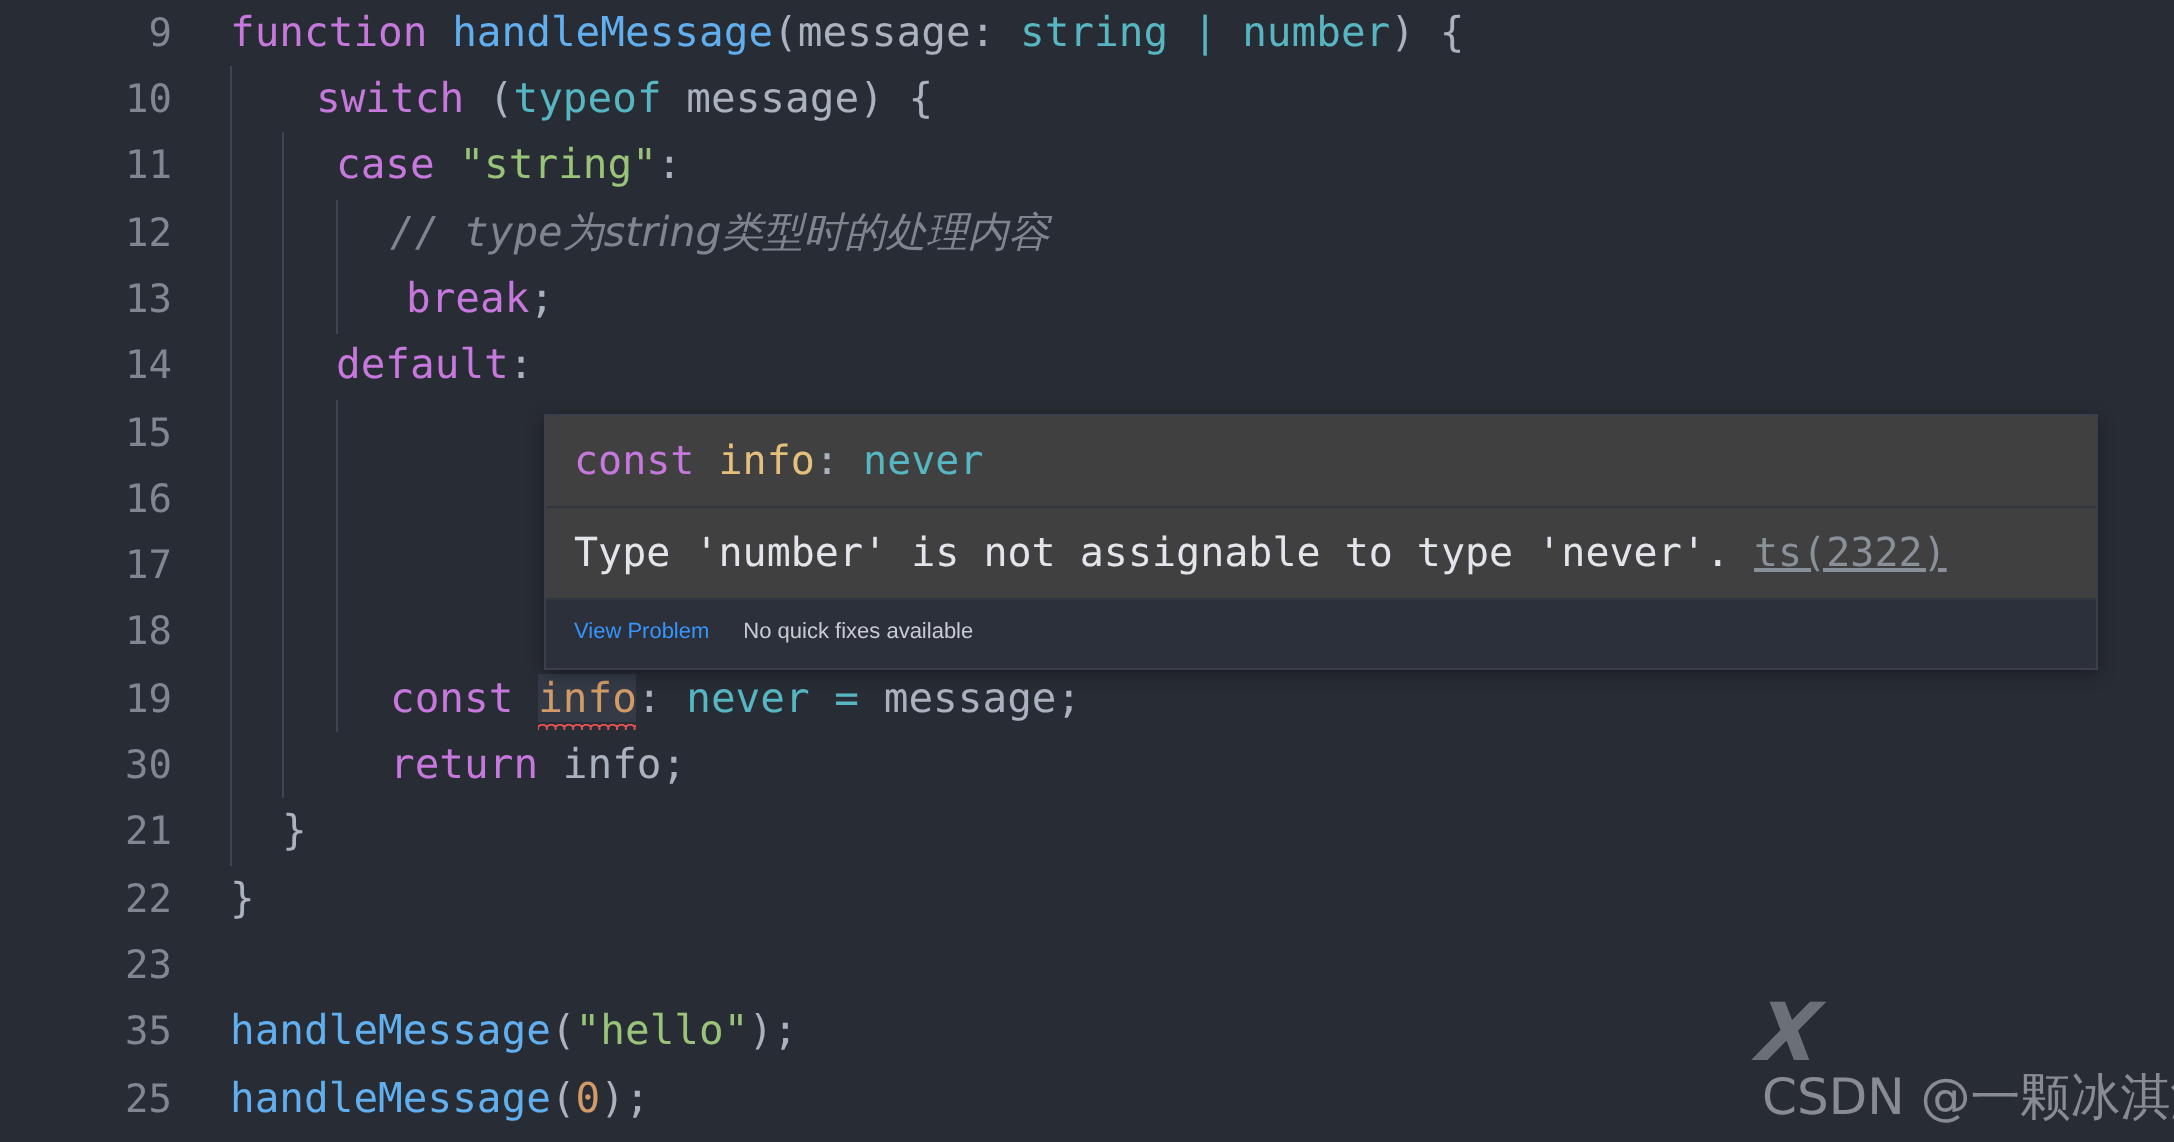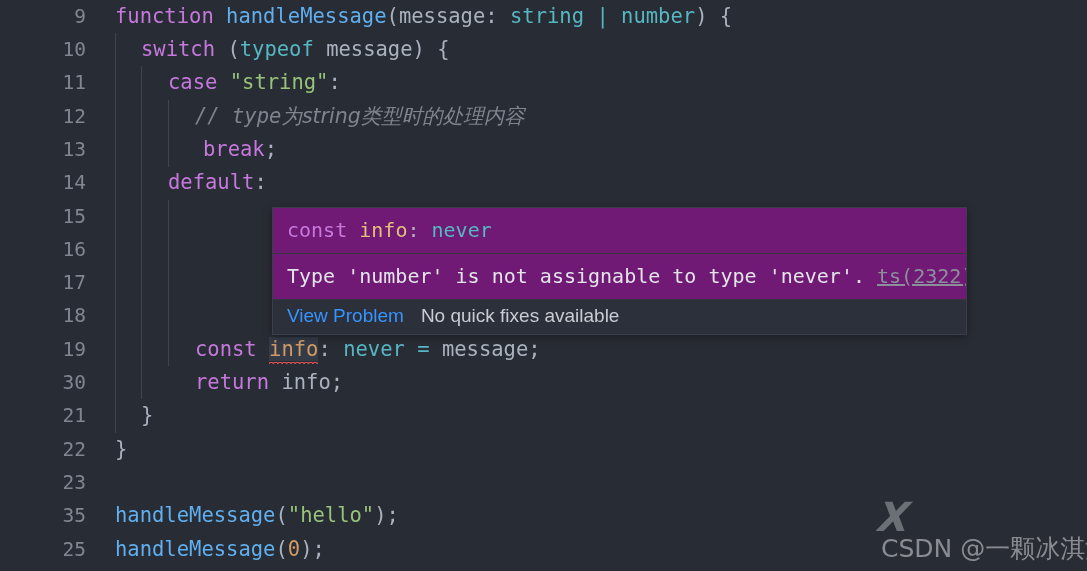--- a/index.html
+++ b/index.html
@@ -94,22 +94,22 @@
       radial-gradient(circle at 2.2px 3.6px, rgba(0,0,0,0) 1.8px, #e05252 1.9px, #e05252 2.7px, rgba(0,0,0,0) 2.8px);
     background-size: 4.4px 4px;
     background-repeat: repeat-x;
   }
 
   
   #hover {
     position: absolute;
     left: 272px;
     top: 207px;
-    width: 695px;
-    background: #701a75;
+    width: 777px;
+    background: #404040;
     border: 1px solid #3a3f4b;
     box-sizing: border-box;
     box-shadow: 0 2px 8px rgba(0,0,0,0.35);
     overflow: hidden;
   }
   .hv-sec {
     padding: 8px 14px 9px 14px;
     font-family: "DejaVu Sans Mono", "Liberation Mono", monospace;
     font-size: 20px;
     line-height: 28px;
@@ -117,21 +117,21 @@
     color: #abb2bf;
   }
   .hv-sec + .hv-sec { border-top: 1px solid #31363f; }
   .hv-msg { color: #e3e5ea; }
   .hv-code { color: #8a9099; text-decoration: underline; }
   .hv-bar {
     border-top: 1px solid #31363f;
     background: #2b303a;
     padding: 5px 14px 7px 14px;
     font-family: "Liberation Sans", "DejaVu Sans", sans-serif;
-    font-size: 19px;
+    font-size: 11px;
     line-height: 22px;
     color: #c9ccd2;
     display: flex;
     align-items: flex-start;
     gap: 17px;
   }
   .hv-link {
     color: #3794ff;
     cursor: pointer;
     text-decoration: none;
@@ -213,21 +213,21 @@
   <div class="guide" style="left:141px; top:66px;  height:333px;"></div>
   <div class="guide" style="left:168px; top:100px; height:67px;"></div>
   <div class="guide" style="left:168px; top:200px; height:166px;"></div>
 
   <div class="code">
 
     
     <div class="row" style="top:0px"><span class="kw">function</span><span class="punc"> </span><span class="fn">handleMessage</span><span class="punc">(</span><span class="param">message</span><span class="punc">: </span><span class="type">string</span><span class="type"> | </span><span class="type">number</span><span class="punc">) </span><span class="punc">{</span></div>
 
     
-    <div class="row" style="top:33px; padding-left:26px"><span class="kw">switch</span><span class="punc"> (</span><span class="type">typeof</span><span class="param"> message</span><span class="punc">) </span><span class="punc">{</span></div>
+    <div class="row" style="top:33px; padding-left:43px"><span class="kw">switch</span><span class="punc"> (</span><span class="type">typeof</span><span class="param"> message</span><span class="punc">) </span><span class="punc">{</span></div>
 
     
     <div class="row" style="top:66px; padding-left:53px"><span class="kw">case</span><span> </span><span class="str">"string"</span><span class="punc">:</span></div>
 
     
     <div class="row" style="top:100px; padding-left:80px"><span class="cmt">// </span><span class="cmt">type</span><span class="cmt cmt-cjk">为string类型时的处理内容</span></div>
 
     
     <div class="row" style="top:133px; padding-left:88px"><span class="kw">break</span><span class="punc">;</span></div>
 

